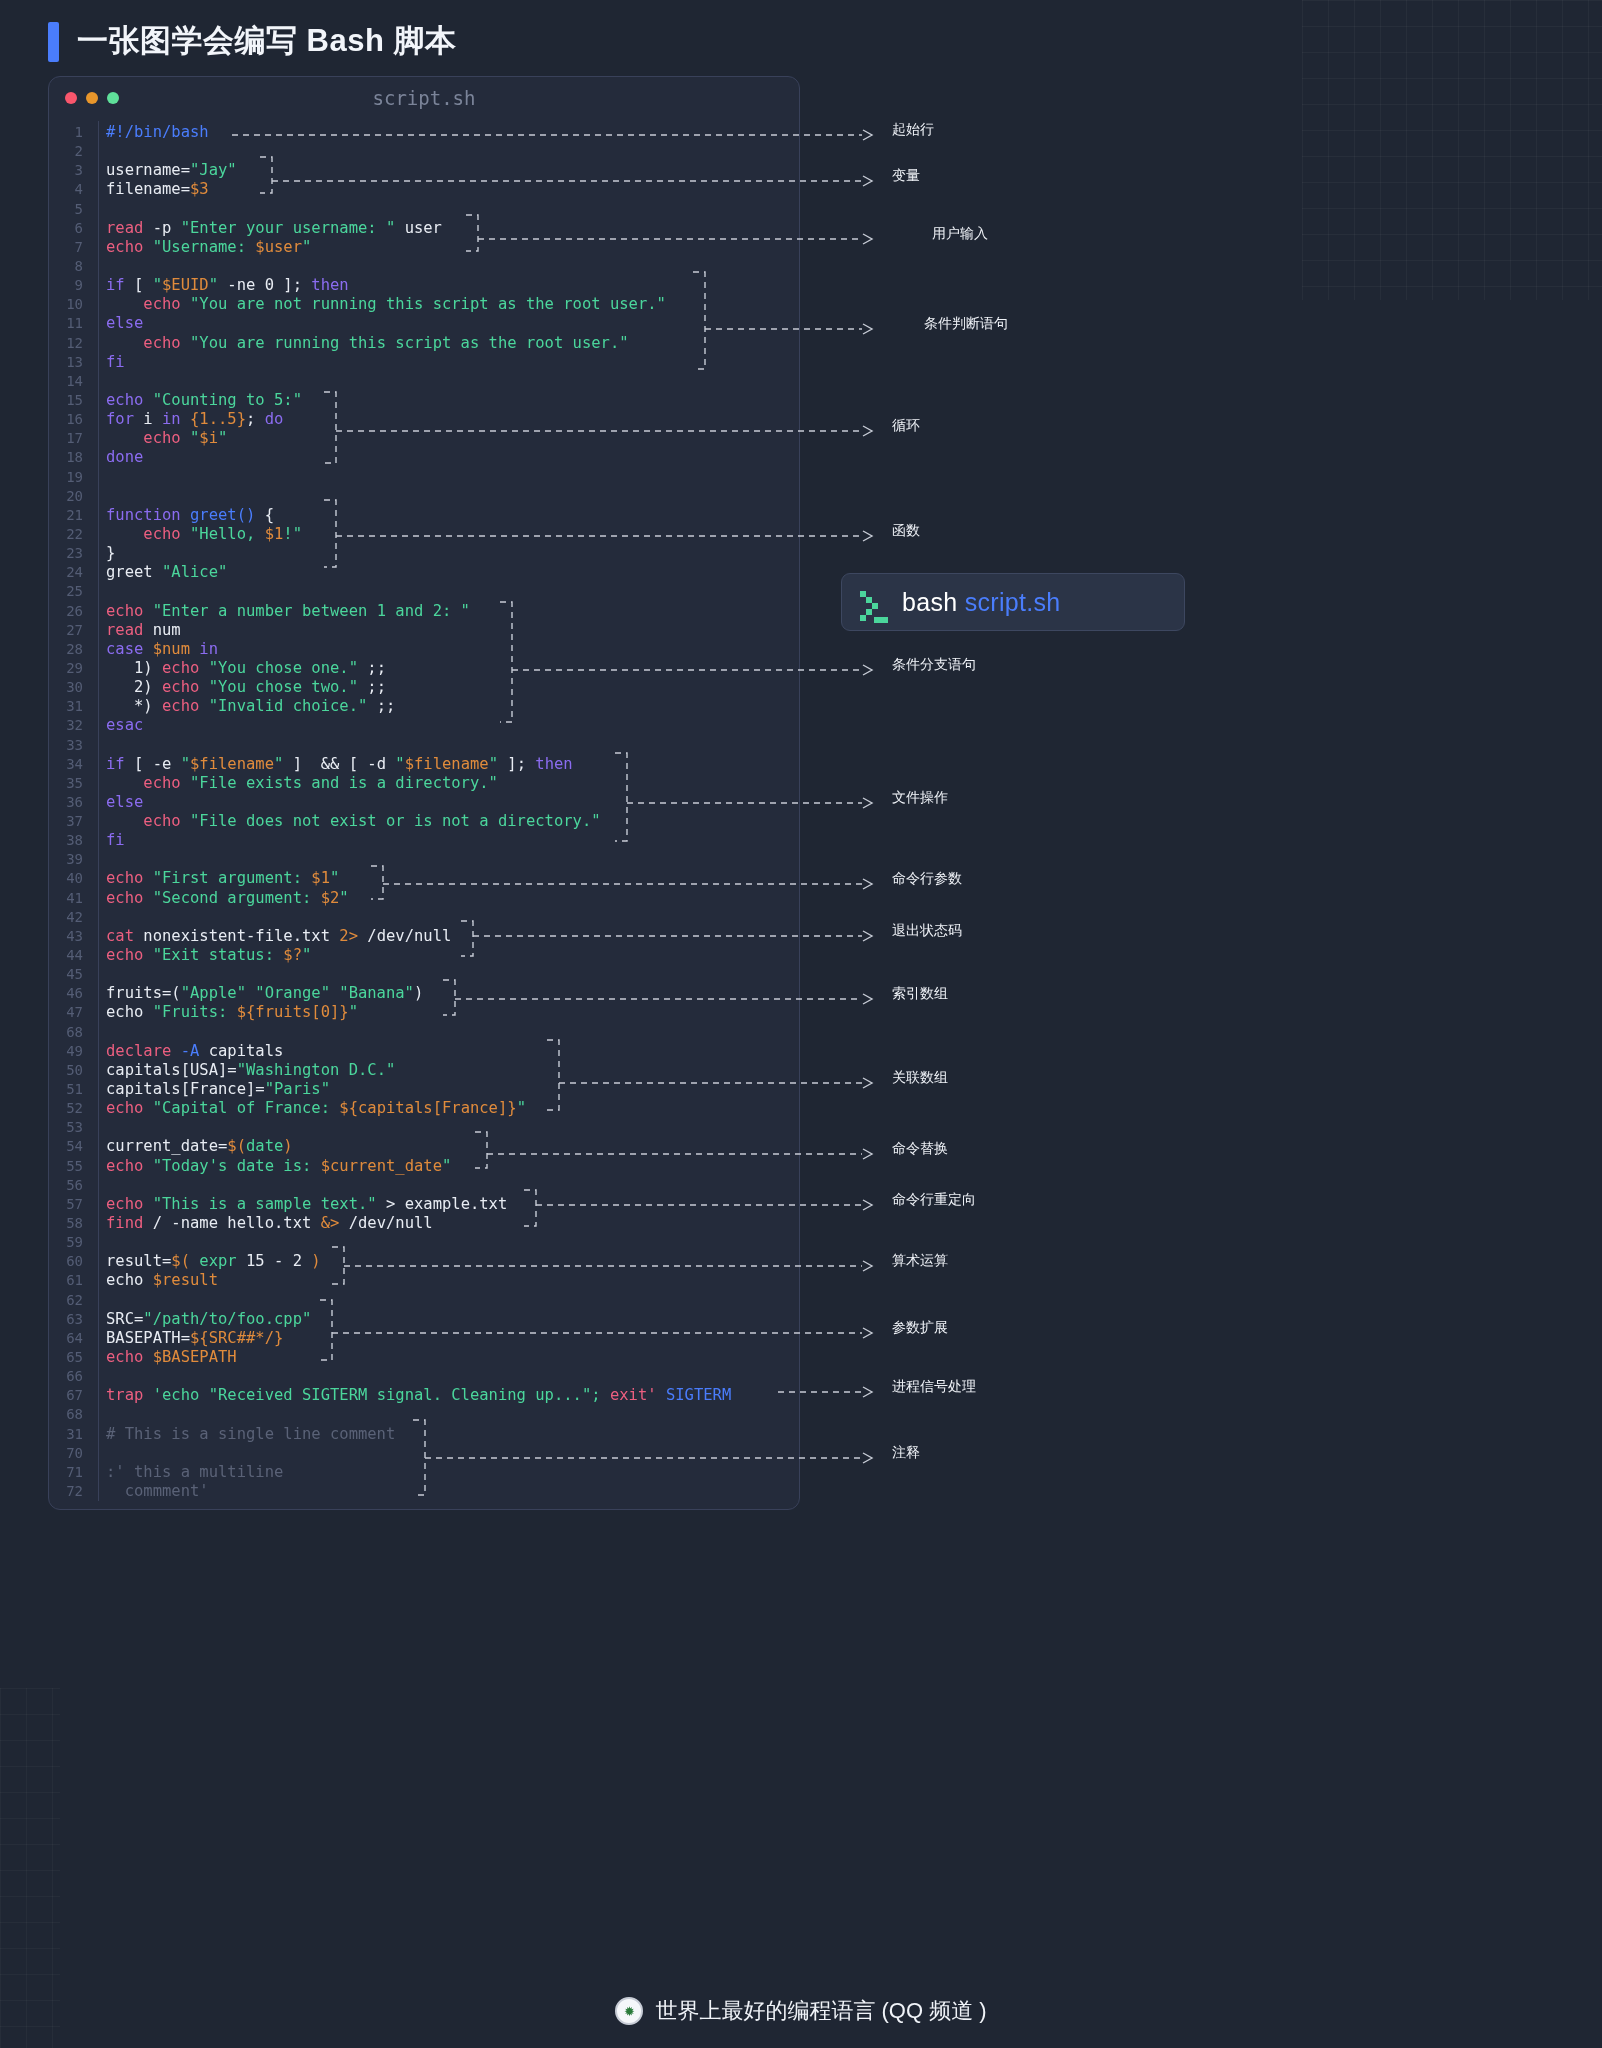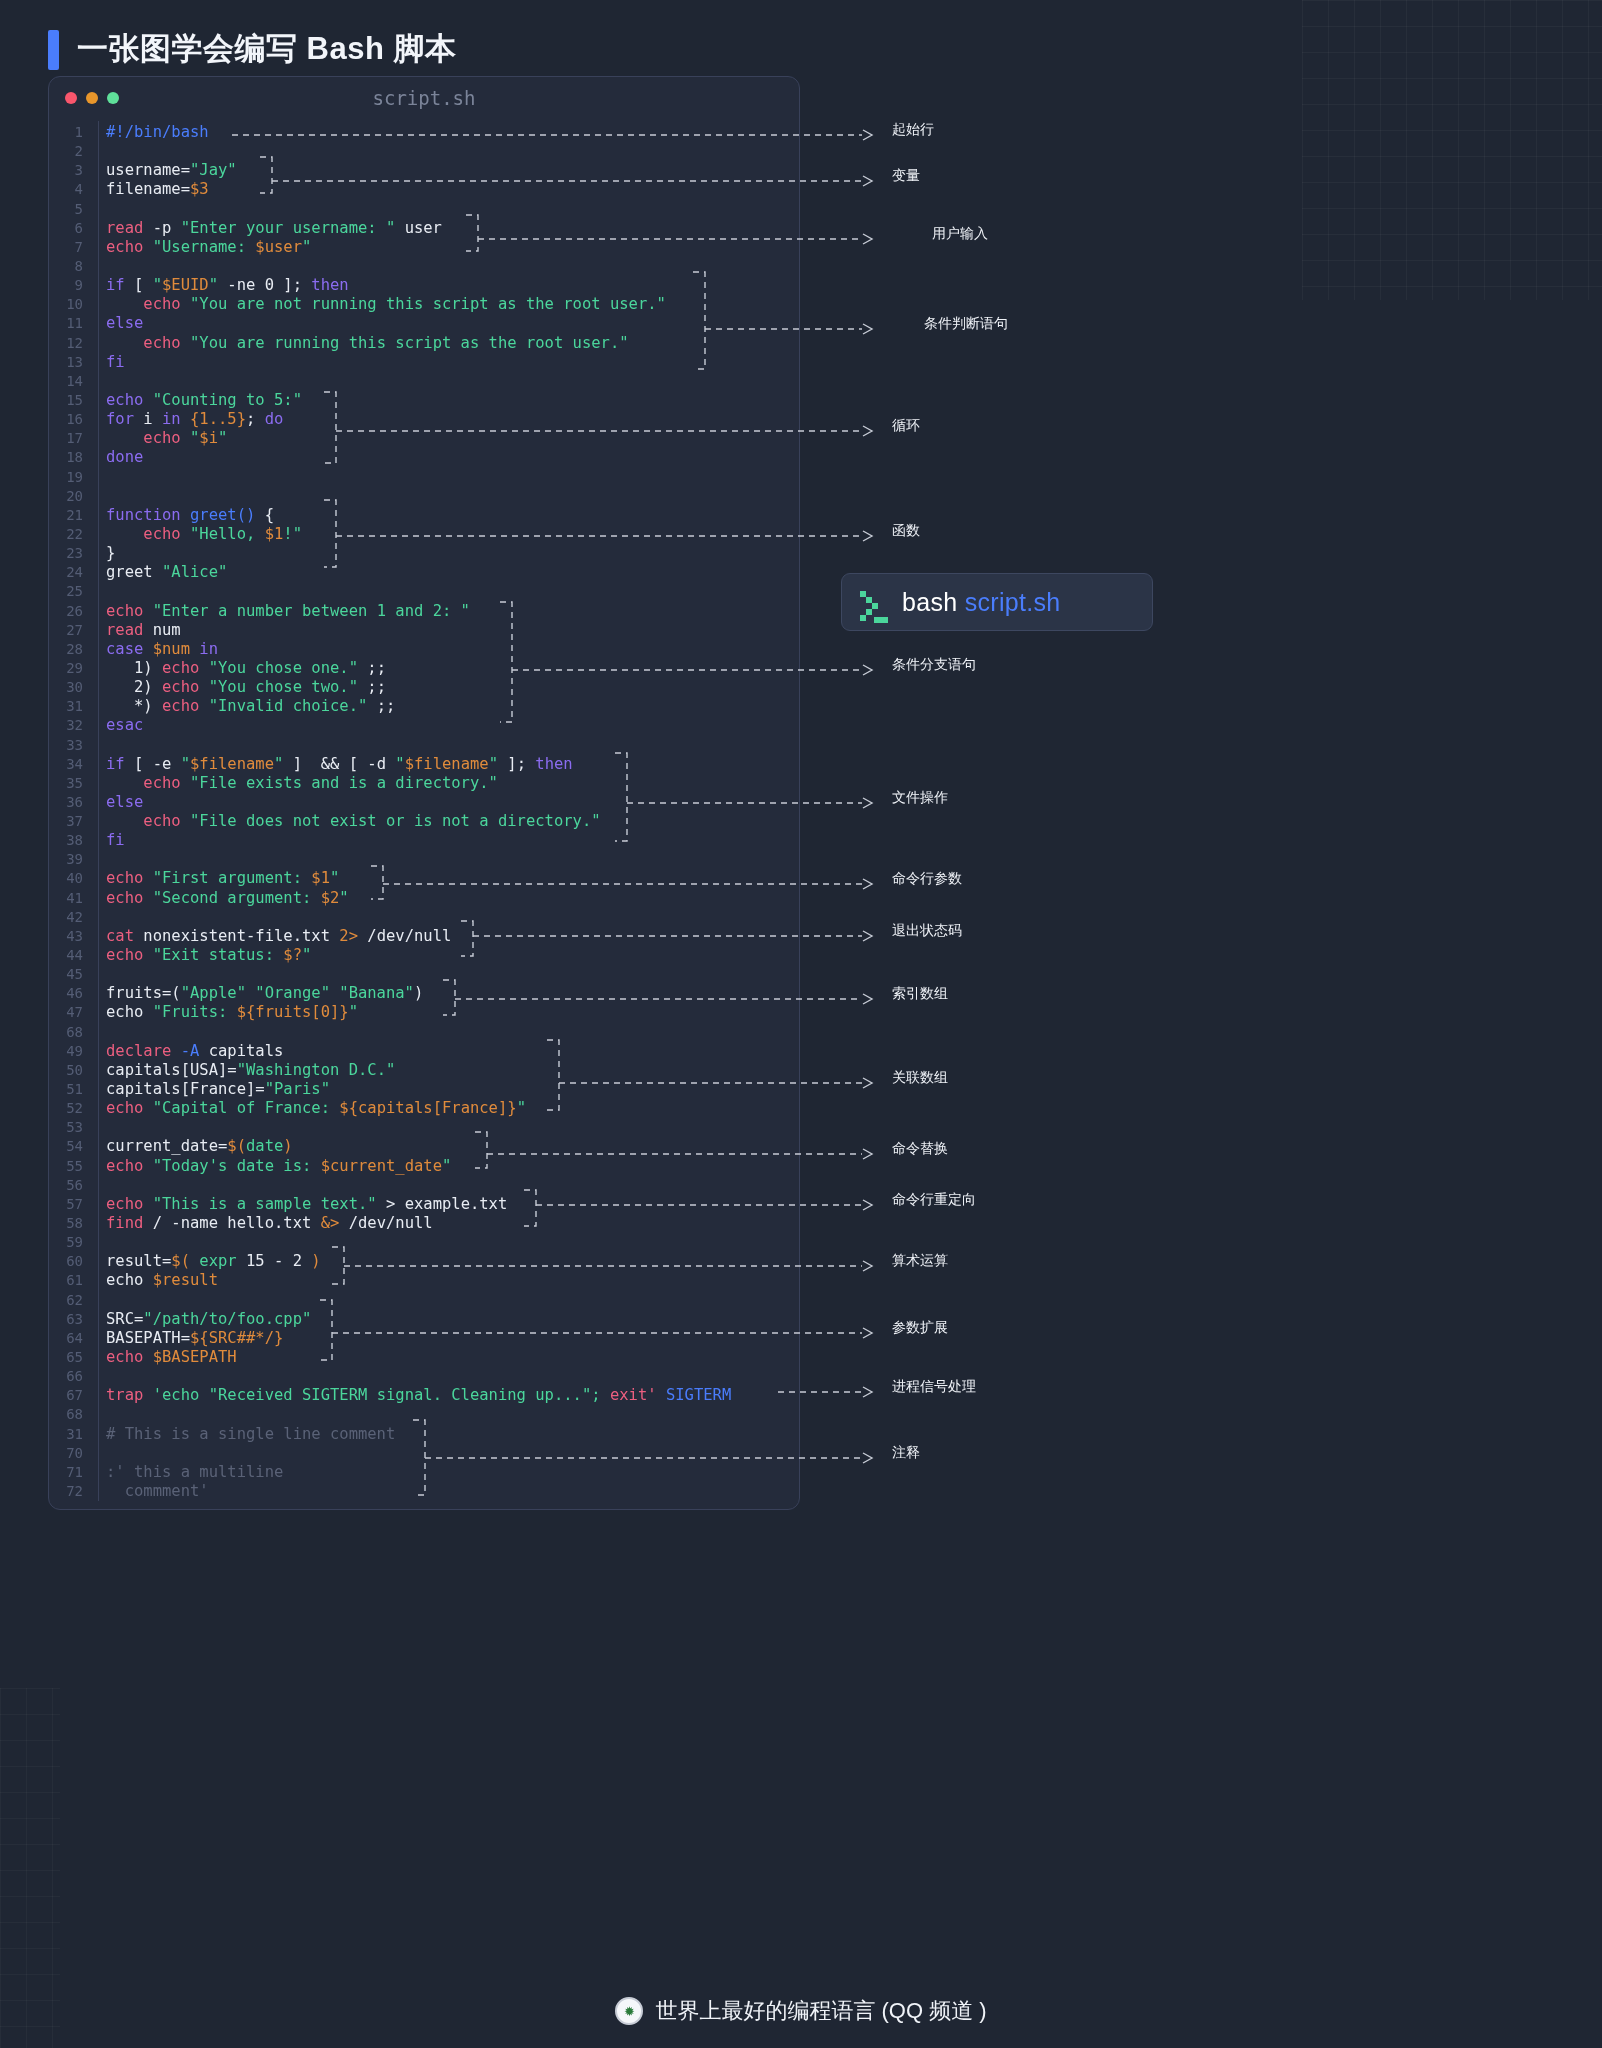--- a/index.html
+++ b/index.html
@@ -23,21 +23,21 @@
   .corner-grid-bl {
     position:absolute; bottom:0; left:0; width:60px; height:360px;
     background-image:
       linear-gradient(to right, rgba(255,255,255,.03) 1px, transparent 1px),
       linear-gradient(to bottom, rgba(255,255,255,.03) 1px, transparent 1px);
     background-size:26px 26px;
     pointer-events:none;
   }
 
   
-  .header { position:absolute; left:48px; top:28px; display:flex; align-items:flex-end; gap:18px; }
+  .header { position:absolute; left:48px; top:20px; display:flex; align-items:flex-end; gap:18px; }
   .header-bar { width:11px; height:40px; background:#4a7dfc; border-radius:2px; }
   .header-title { font-size:31px; font-weight:bold; letter-spacing:.5px; color:#f2f5fa; }
 
   
   .window {
     position:absolute; left:48px; top:76px; width:752px; height:1434px;
     background:#242b3b;
     border:1px solid #39415a;
     border-radius:12px;
   }
@@ -86,21 +86,21 @@
   .connectors { position:absolute; left:0; top:0; width:1602px; height:2048px; pointer-events:none; }
 
   
   .ann {
     position:absolute; font-size:14px; color:#f0f3f8; white-space:nowrap;
     font-weight:500;
   }
 
   
   .badge {
-    position:absolute; left:841px; top:573px; width:312px; height:58px;
+    position:absolute; left:841px; top:573px; width:344px; height:58px;
     background:#2b3447; border:1px solid #3d4760; border-radius:9px;
     display:flex; align-items:center; gap:14px; padding:0 18px;
   }
   .badge-icon { width:28px; height:26px; position:relative; flex:0 0 auto; }
   .px { position:absolute; background:#4bd69c; }
   .badge-text { font-size:25px; color:#ffffff; letter-spacing:.3px; }
   .badge-text .scriptname { color:#4a7dfc; }
 
   
   .footer {

